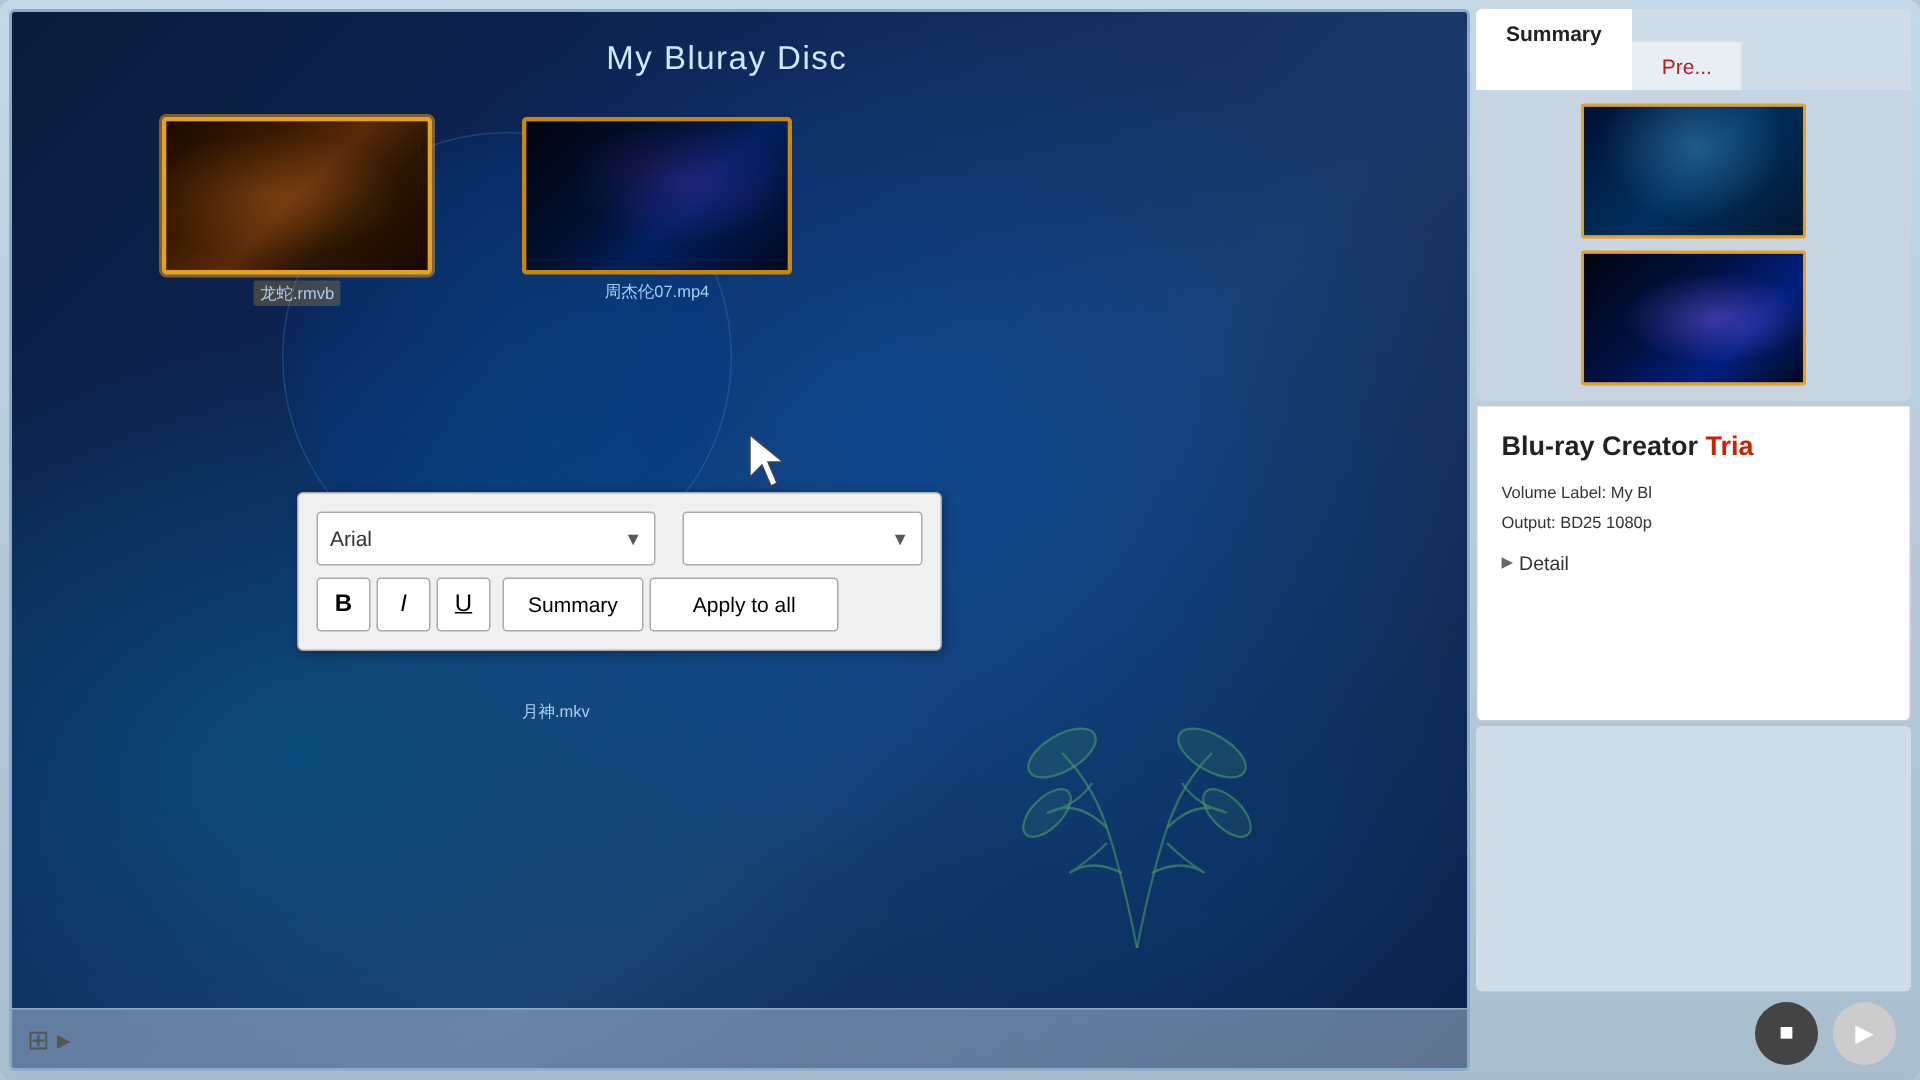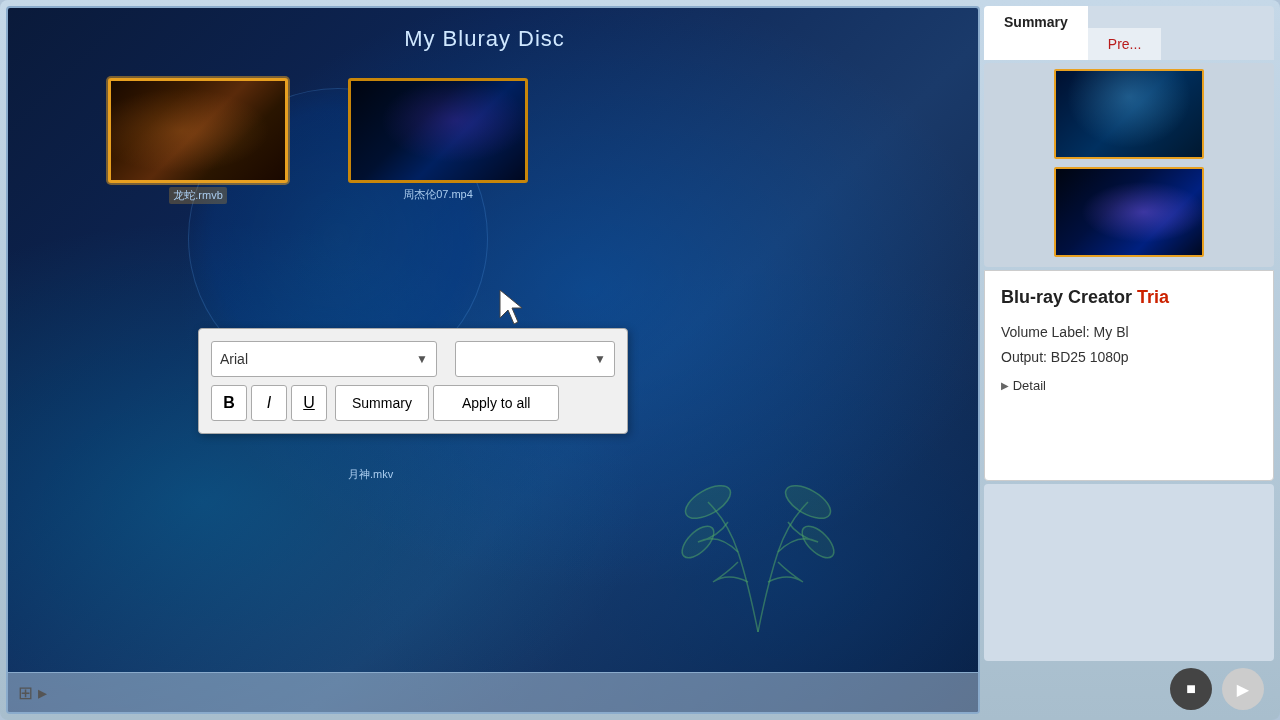--- a/index.html
+++ b/index.html
@@ -342,21 +342,21 @@
       font-weight: bold;
       color: #222;
       margin-bottom: 12px;
     }
 
     .summary-title span.trial {
       color: #cc2200;
     }
 
     .summary-info {
-      font-size: 14px;
+      font-size: 11px;
       color: #333;
       line-height: 1.8;
     }
 
     .detail-link {
       display: flex;
       align-items: center;
       gap: 4px;
       color: #333;
       font-size: 13px;

